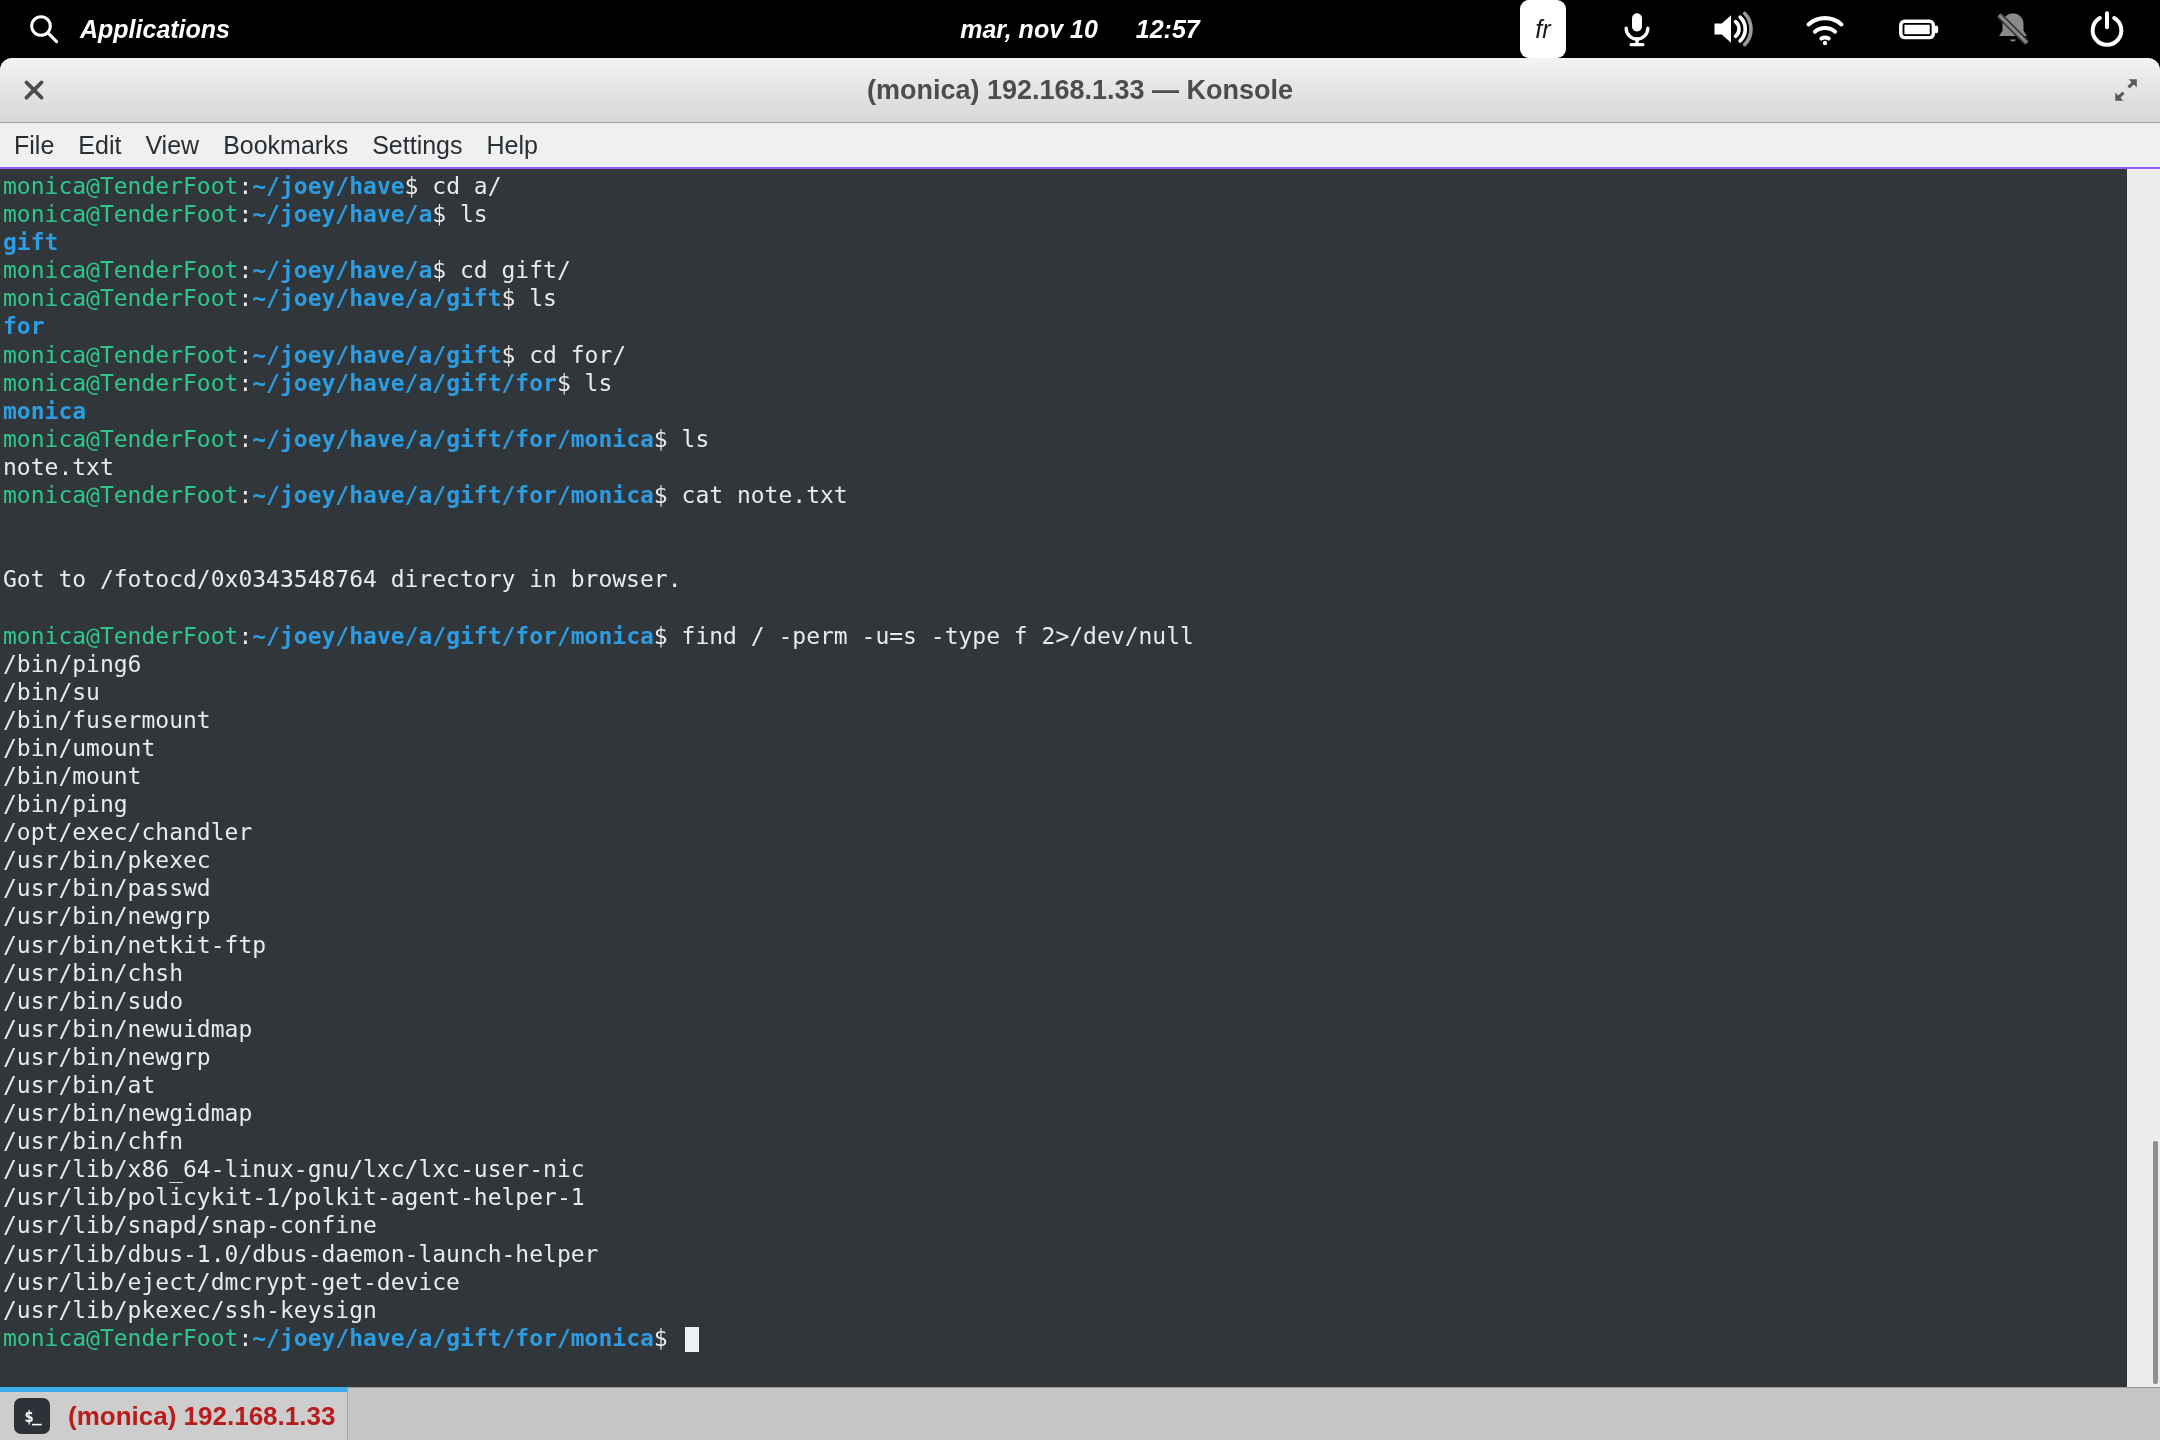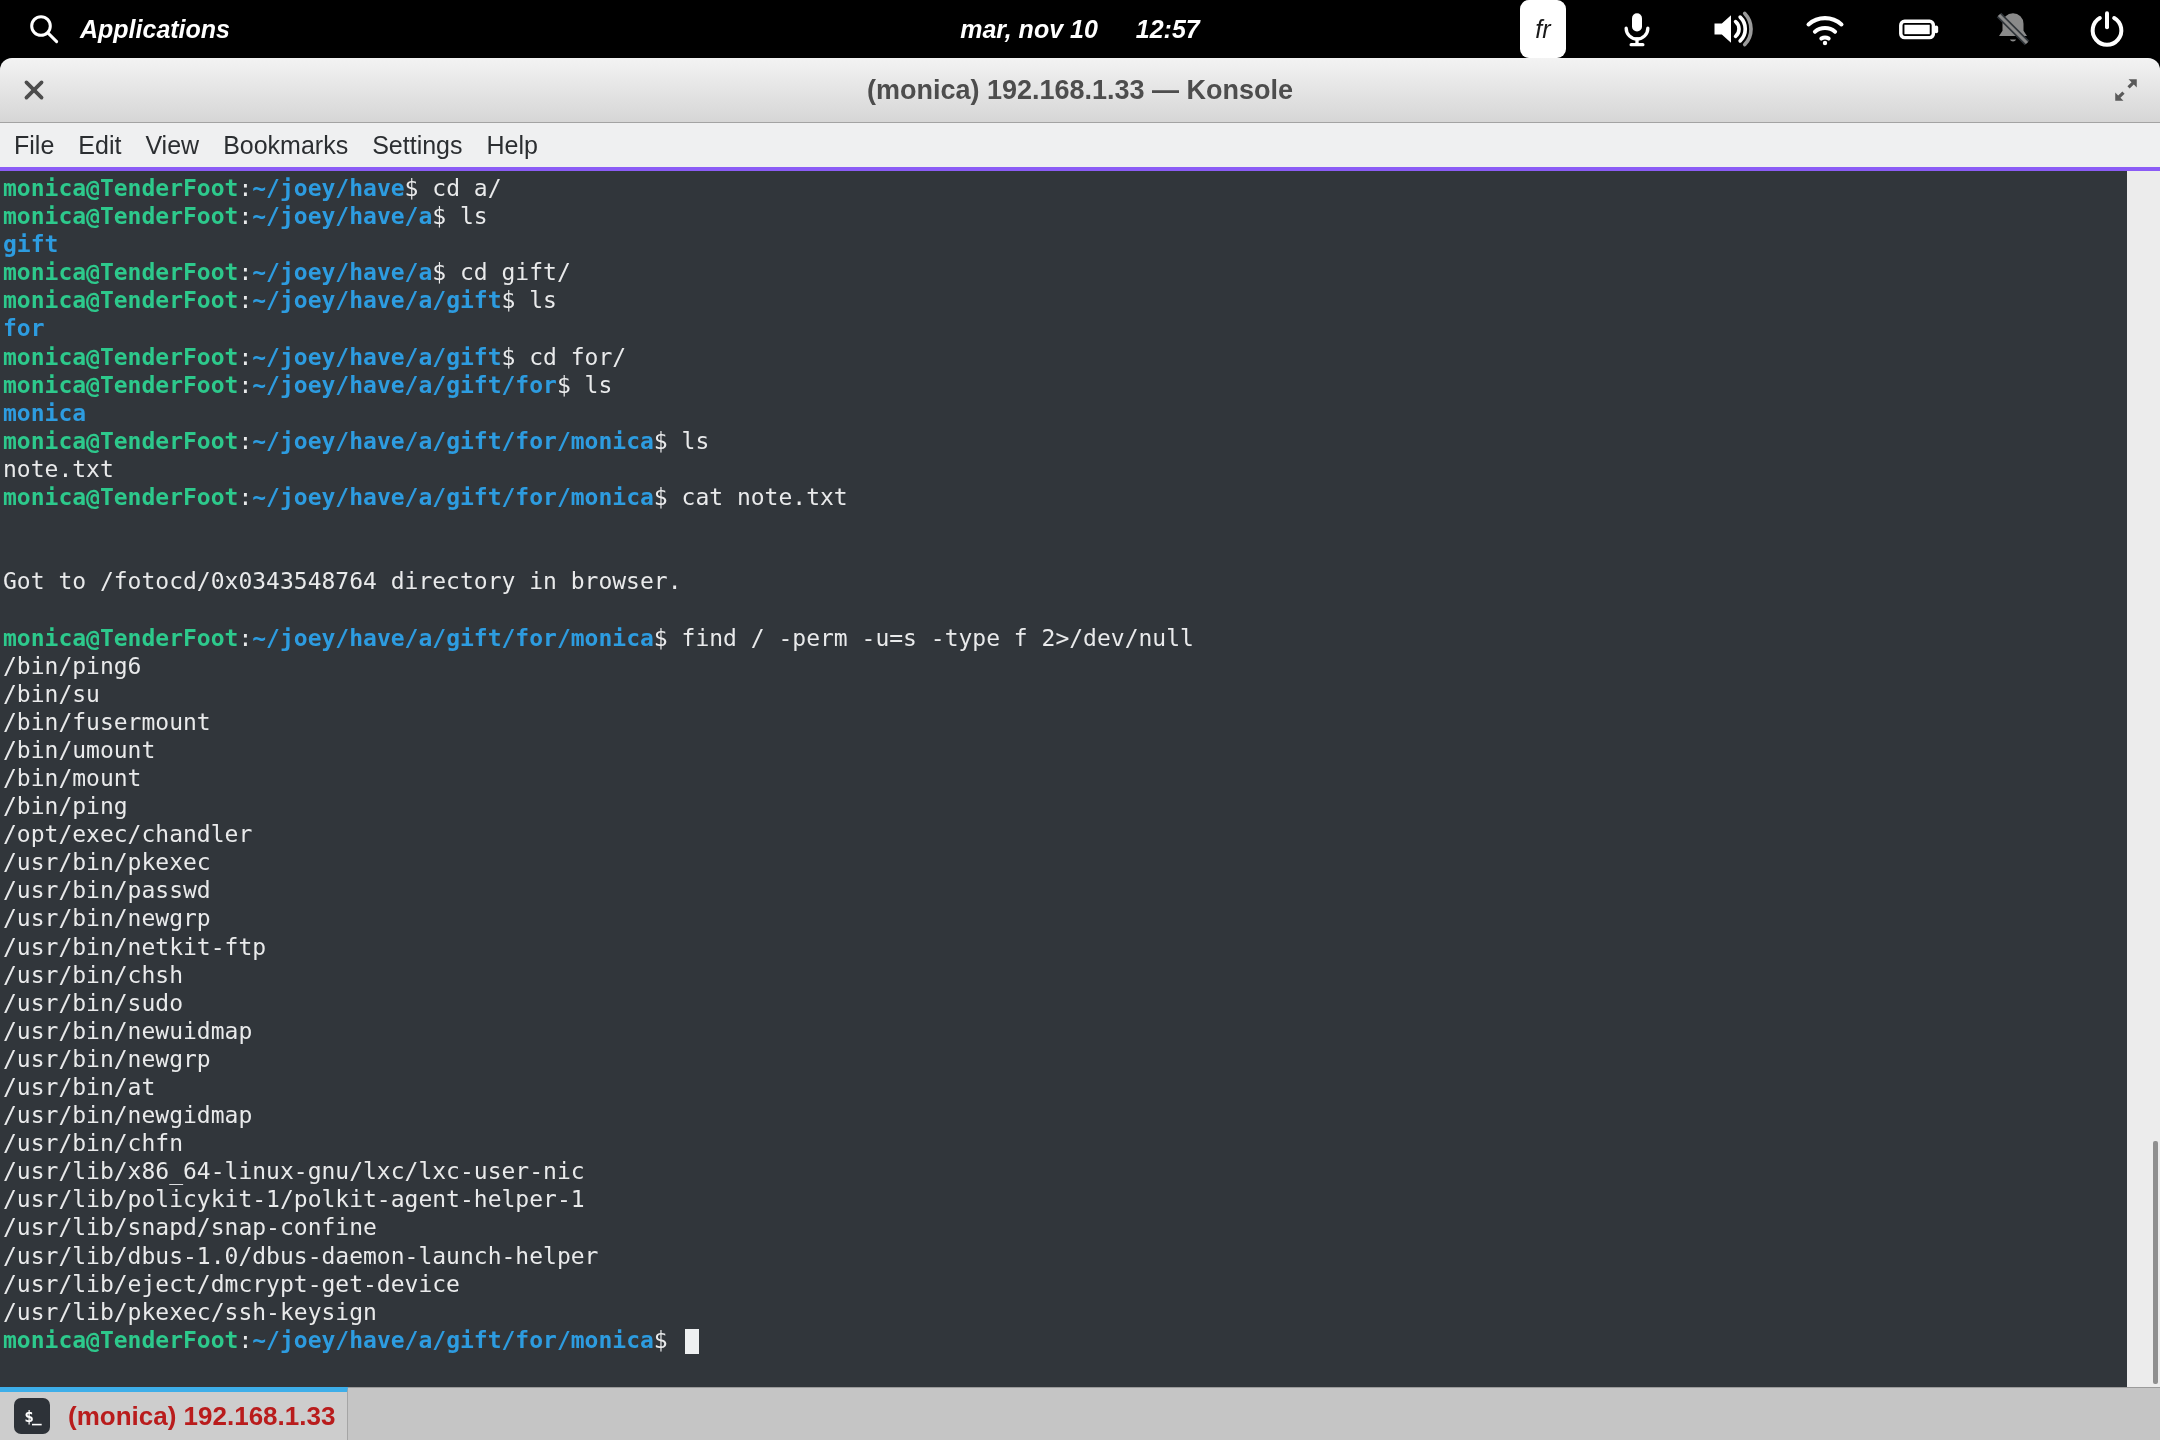--- a/index.html
+++ b/index.html
@@ -24,30 +24,30 @@
   
   .window{position:absolute;top:58px;left:0;right:0;bottom:0;display:flex;flex-direction:column;
           border-radius:12px 12px 0 0;overflow:hidden;background:var(--term-bg);}
   .titlebar{height:64px;background:linear-gradient(#f3f3f3,#d6d6d6);border-bottom:1px solid #a3a3a3;
             position:relative;display:flex;align-items:center;justify-content:center;flex:0 0 auto;}
   .titlebar .title{font-size:27px;font-weight:bold;color:#4d4d4d;}
   .win-btn{position:absolute;top:0;width:56px;height:100%;display:flex;align-items:center;justify-content:center;cursor:pointer;}
   .win-btn.close{left:6px;}
   .win-btn.maximize{right:6px;}
 
-  .menubar{height:44px;background:#eff0f1;border-bottom:4px solid #8b5cf6;display:flex;align-items:center;
+  .menubar{height:44px;background:#eff0f1;border-bottom:2px solid #8b5cf6;display:flex;align-items:center;
            gap:24px;padding-left:14px;flex:0 0 auto;}
   .menubar span{font-size:25px;color:#2b2e31;cursor:default;}
 
   
   .terminal{flex:1 1 auto;position:relative;background:var(--term-bg);
             font-family:"DejaVu Sans Mono", monospace;font-size:23px;
             padding:3px 40px 0 3px;overflow:hidden;}
   .tline{height:28.1px;line-height:28.1px;white-space:pre;}
-  .tline .g{color:var(--c-green);font-weight:bold;}
+  .tline .g{color:var(--c-green);font-weight:normal;}
   .tline .b{color:var(--c-blue);font-weight:bold;}
   .tline .w{color:var(--c-fg);}
   .cursor{display:inline-block;width:14px;height:25px;background:#eef0f1;margin-left:3px;vertical-align:middle;}
 
   .scrollbar{position:absolute;top:0;right:0;width:33px;height:100%;background:#ececec;}
   .scroll-thumb{position:absolute;right:2px;bottom:3px;width:5px;height:243px;background:#8f8f8f;border-radius:2px;}
 
   
   .tabbar{height:52px;background:#c5c5c5;border-top:1px solid #9b9b9b;display:flex;flex:0 0 auto;position:relative;}
   .tab{width:348px;box-sizing:border-box;background:#cdcdcd;border-top:5px solid var(--accent);

